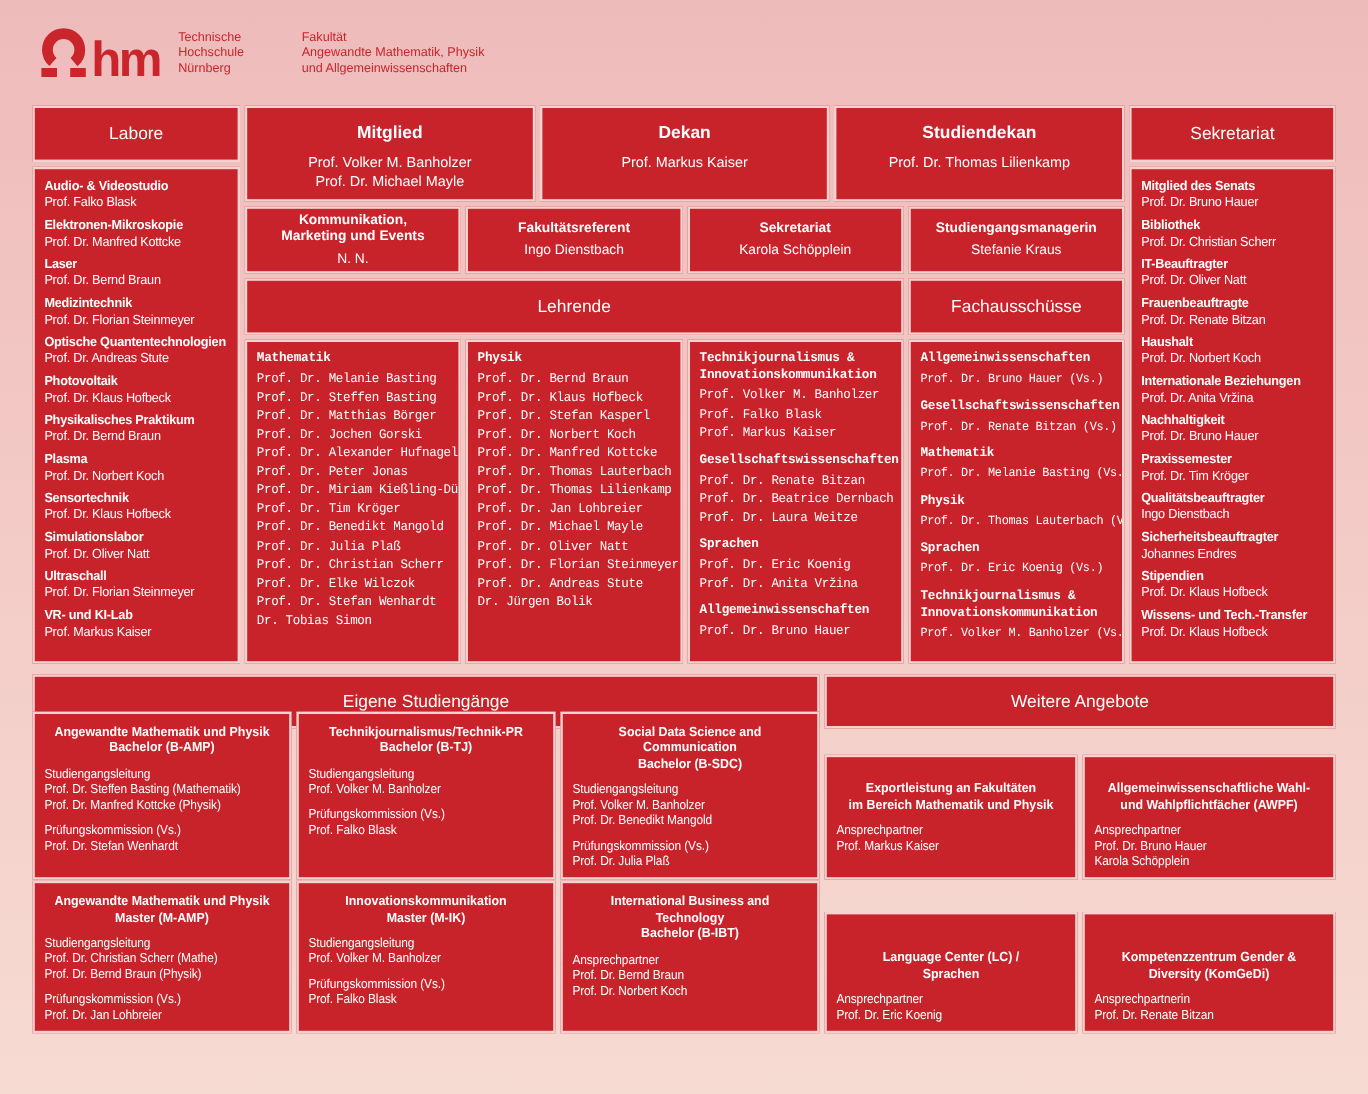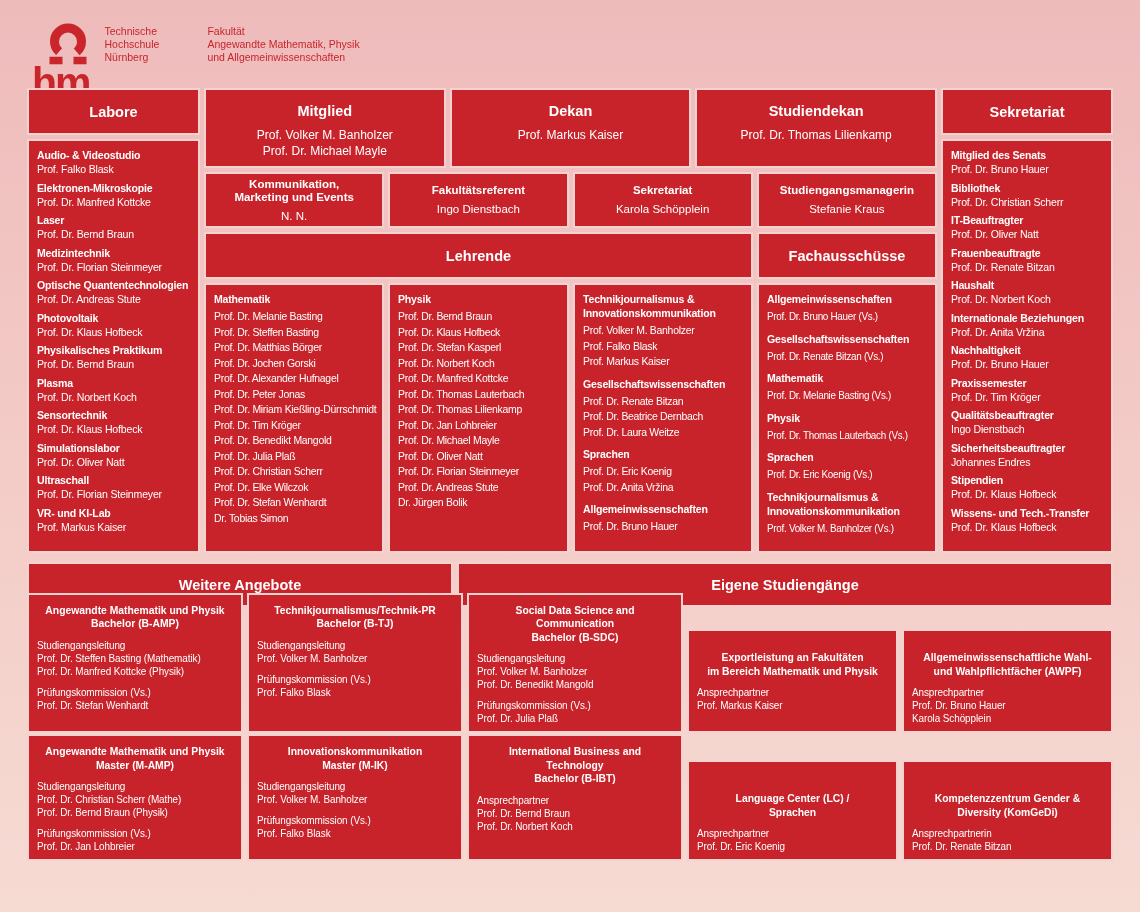--- a/index.html
+++ b/index.html
@@ -1,28 +1,28 @@
 <!DOCTYPE html>
 <html><head>
 <meta charset="utf-8">
 <style>
   html,body{margin:0;padding:0;}
   body{font-family:"Liberation Sans",sans-serif;}
   .page{width:1140px;height:912px;box-sizing:border-box;padding:22px 27px 0 27px;
         background:linear-gradient(180deg,#eebbbb 0%,#f3cbc7 50%,#f6dbd3 100%);overflow:hidden;}
   
   .logo{height:46px;margin-bottom:20px;display:flex;align-items:flex-start;color:#c9252b;margin-left:4px;}
-  .wordmark{display:flex;align-items:flex-end;flex-direction:column;}
+  .wordmark{display:flex;align-items:flex-end;}
   .hm{font-size:41px;font-weight:bold;letter-spacing:-2px;line-height:33px;margin-left:1px;}
   .logo-text{font-size:10.5px;line-height:13px;white-space:pre-line;margin-top:3px;font-weight:500;}
   .logo-inst{margin-left:15px;}
   .logo-fac{margin-left:48px;}
   
   .box{background:#c8232a;border:2px solid #f3d2d0;color:#fff;box-sizing:border-box;overflow:hidden;}
-  .hdr{display:flex;align-items:center;justify-content:center;font-weight:bold;font-size:14.5px;text-align:center;}
+  .hdr{display:flex;align-items:center;justify-content:center;font-weight:normal;font-size:14.5px;text-align:center;}
   
   .main{display:flex;gap:4px;height:465px;}
   .side{width:173px;display:flex;flex-direction:column;gap:4px;}
   .side-hdr{height:47px;flex:0 0 47px;}
   .side-list{flex:1;padding:7px 8px;}
   .entry{margin-bottom:4px;}
   .entry-label{font-weight:bold;font-size:11px;line-height:14px;white-space:nowrap;letter-spacing:-0.2px;transform:scaleX(0.96);transform-origin:left center;}
   .entry-person{font-size:11px;line-height:14.5px;white-space:nowrap;letter-spacing:-0.2px;transform:scaleX(0.96);transform-origin:left center;}
   .mid{width:733px;display:flex;flex-direction:column;gap:4px;}
   .rowA{display:flex;gap:4px;height:80px;}
@@ -32,21 +32,21 @@
   .rowB{display:flex;gap:4px;height:56px;}
   .rowB .box{flex:1;display:flex;flex-direction:column;align-items:center;justify-content:center;text-align:center;}
   .staff-title{font-weight:bold;font-size:11.5px;line-height:13.5px;white-space:pre-line;}
   .staff-persons{font-size:11.5px;line-height:14px;margin-top:4px;white-space:pre-line;}
   .rowC{display:flex;gap:4px;height:47px;}
   .span3{width:549px;flex:0 0 549px;}
   .span1{flex:1;}
   .rowD{display:flex;gap:4px;flex:1;}
   .lehr-wrap{width:549px;flex:0 0 549px;display:flex;gap:4px;}
   .lehr-col{flex:1;padding:7px 8px;}
-  .group{margin-bottom:7px;}
+  .group{margin-bottom:7px;font-family:Liberation Mono, monospace;}
   .group-label{font-weight:bold;font-size:11px;line-height:14px;white-space:pre-line;letter-spacing:-0.2px;transform:scaleX(0.96);transform-origin:left center;}
   .group-persons{font-size:11px;line-height:15.5px;white-space:pre;margin-top:3px;letter-spacing:-0.3px;transform:scaleX(0.95);transform-origin:left top;}
   .fach-col .group-persons{font-size:10.5px;transform:scaleX(0.94);}
   
   .bot-hdrs{display:flex;gap:4px;height:45px;margin-top:9px;}
   .eig{width:656px;flex:0 0 656px;}
   .wei{flex:1;}
   .bot-row{display:flex;gap:4px;margin-top:5px;align-items:flex-end;}
   .bot-row1{height:121px;}
   .bot-row2{height:123px;}
@@ -327,22 +327,22 @@
           </div>
           <div class="entry">
             <div class="entry-label">Wissens- und Tech.-Transfer</div>
             <div class="entry-person">Prof. Dr. Klaus Hofbeck</div>
           </div>
         </div>
     </div>
   </div>
 
   <div class="bot-hdrs">
+    <div class="box hdr eig">Eigene Studiengänge</div>
     <div class="box hdr wei">Weitere Angebote</div>
-    <div class="box hdr eig">Eigene Studiengänge</div>
   </div>
 
   <div class="bot-row bot-row1">
     <div class="bot-left">
       <div class="box card">
         <div class="card-title">Angewandte Mathematik und Physik
 Bachelor (B-AMP)</div>
         <div class="card-blocks">
 
         <div class="card-block">Studiengangsleitung

